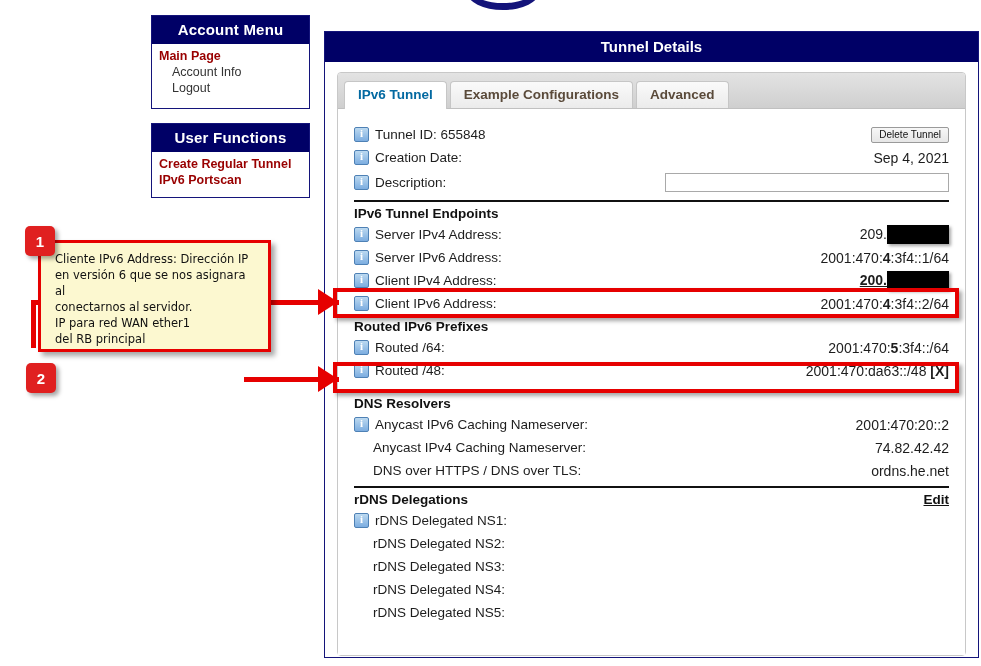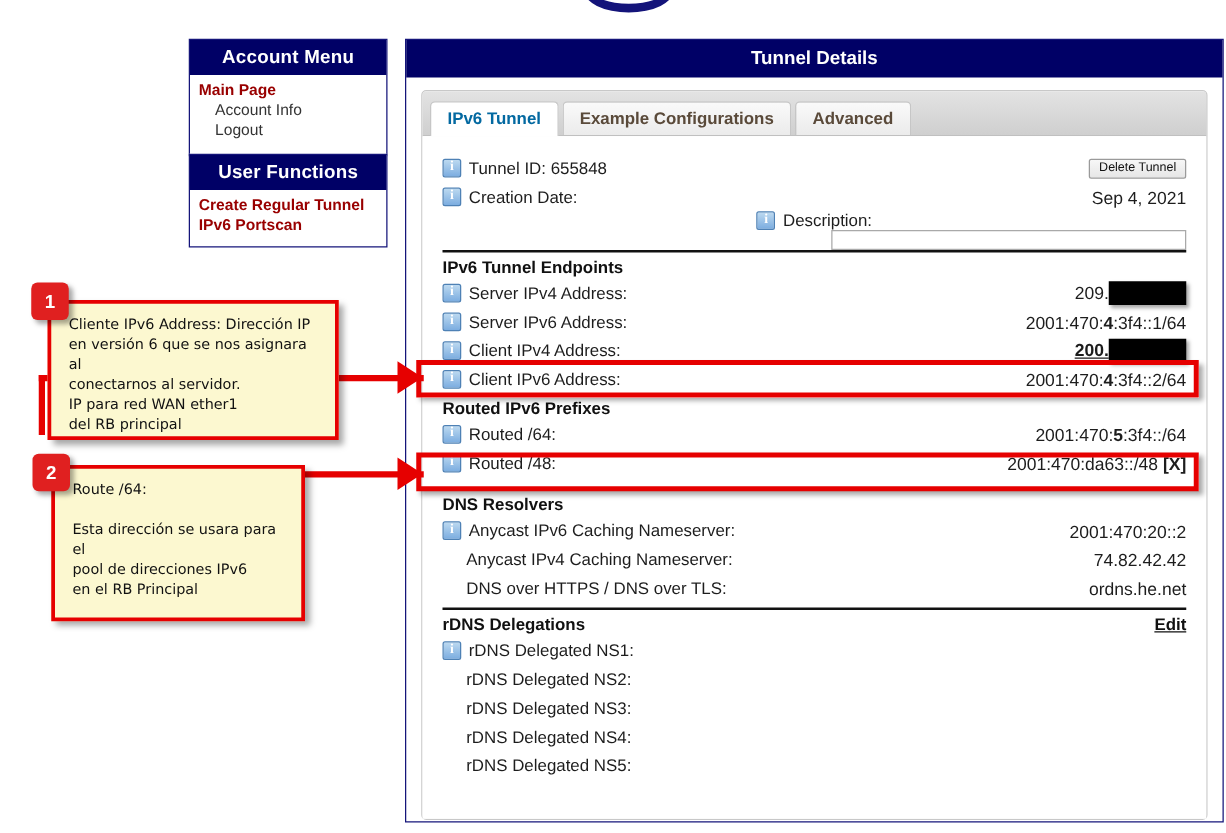--- a/index.html
+++ b/index.html
@@ -31,21 +31,21 @@
 
   
   .menu-box {
     position: absolute;
     left: 151px;
     width: 159px;
     background: #ffffff;
     border: 1px solid #14147a;
     box-sizing: border-box;
   }
-  #account-menu { top: 31px; }
+  #account-menu { top: 15px; }
   #user-functions { top: 123px; }
 
   .menu-title {
     background: #000066;
     color: #ffffff;
     font-weight: bold;
     font-size: 15px;
     text-align: center;
     padding: 5px 0 6px 0;
     letter-spacing: .2px;
@@ -366,21 +366,21 @@
       </div>
 
       <div class="row">
         <span class="lbl">
           <span class="iicon"></span>
           <span>Creation Date:</span>
         </span>
         <span class="val">Sep 4, 2021</span>
       </div>
 
-      <div class="row" style="height:26px;flex-direction:column;">
+      <div class="row" style="height:26px;">
         <span class="lbl">
           <span class="iicon"></span>
           <span>Description:</span>
         </span>
         <input id="description-input" type="text" placeholder="" style="">
       </div>
 
       <div class="sec-head">IPv6 Tunnel Endpoints</div>
 
       <div class="row">
@@ -516,19 +516,14 @@
   <div class="arrow-line overlay-item" id="arrow2-h"></div>
   <div class="arrow-head overlay-item" id="arrow2-head"></div>
 
   <div class="callout overlay-item" id="callout-1">Cliente IPv6 Address: Dirección IP
 en versión 6 que se nos asignara al
 conectarnos al servidor.
 IP para red WAN ether1
 del RB principal</div>
   <div class="badge overlay-item" id="badge-1">1</div>
 
-  <div class="callout overlay-item" id="callout-2">Route /64:
-
-Esta dirección se usara para el
-pool de direcciones IPv6
-en el RB Principal</div>
   <div class="badge overlay-item" id="badge-2">2</div>
 </div>
 
 </body></html>

